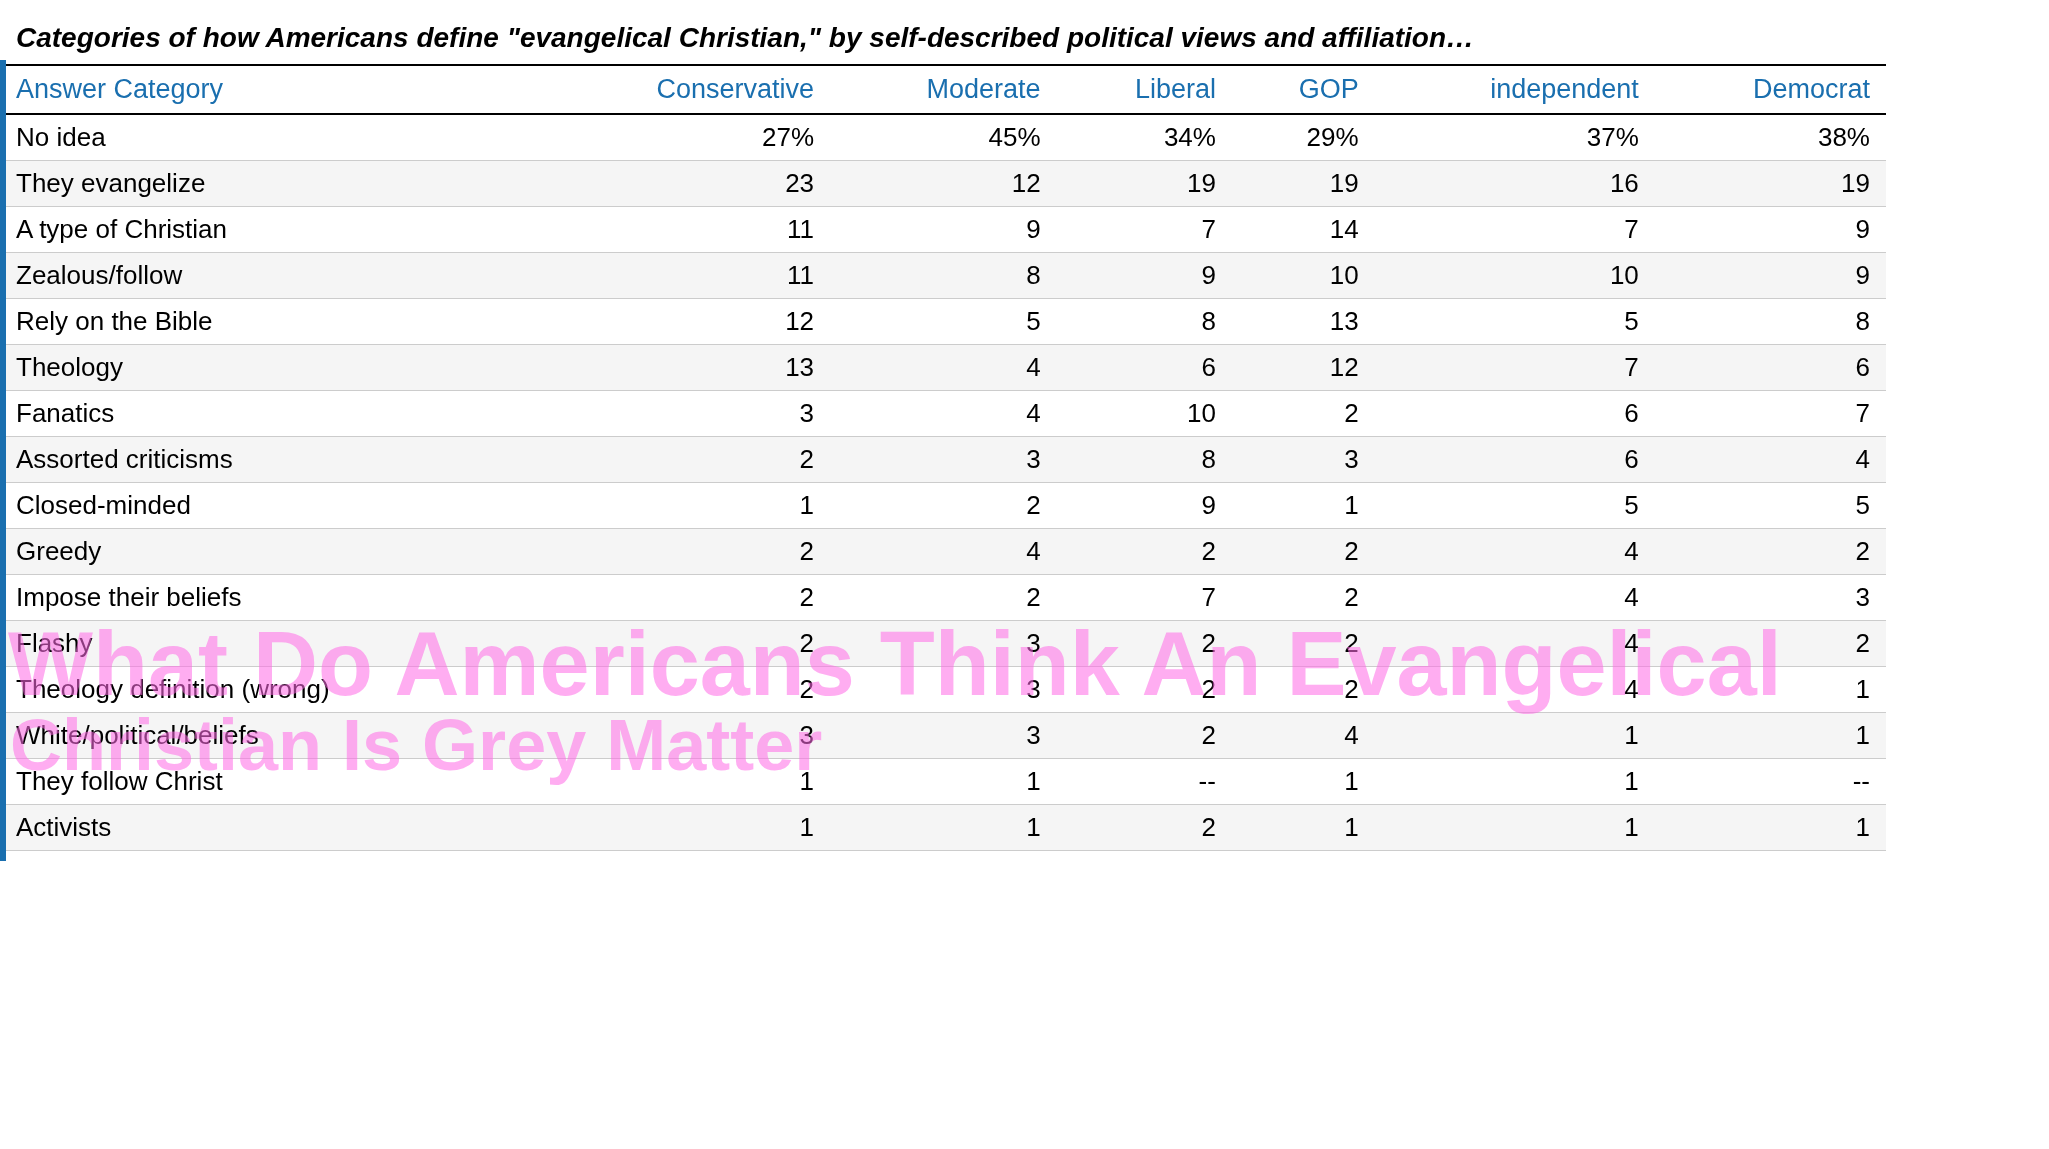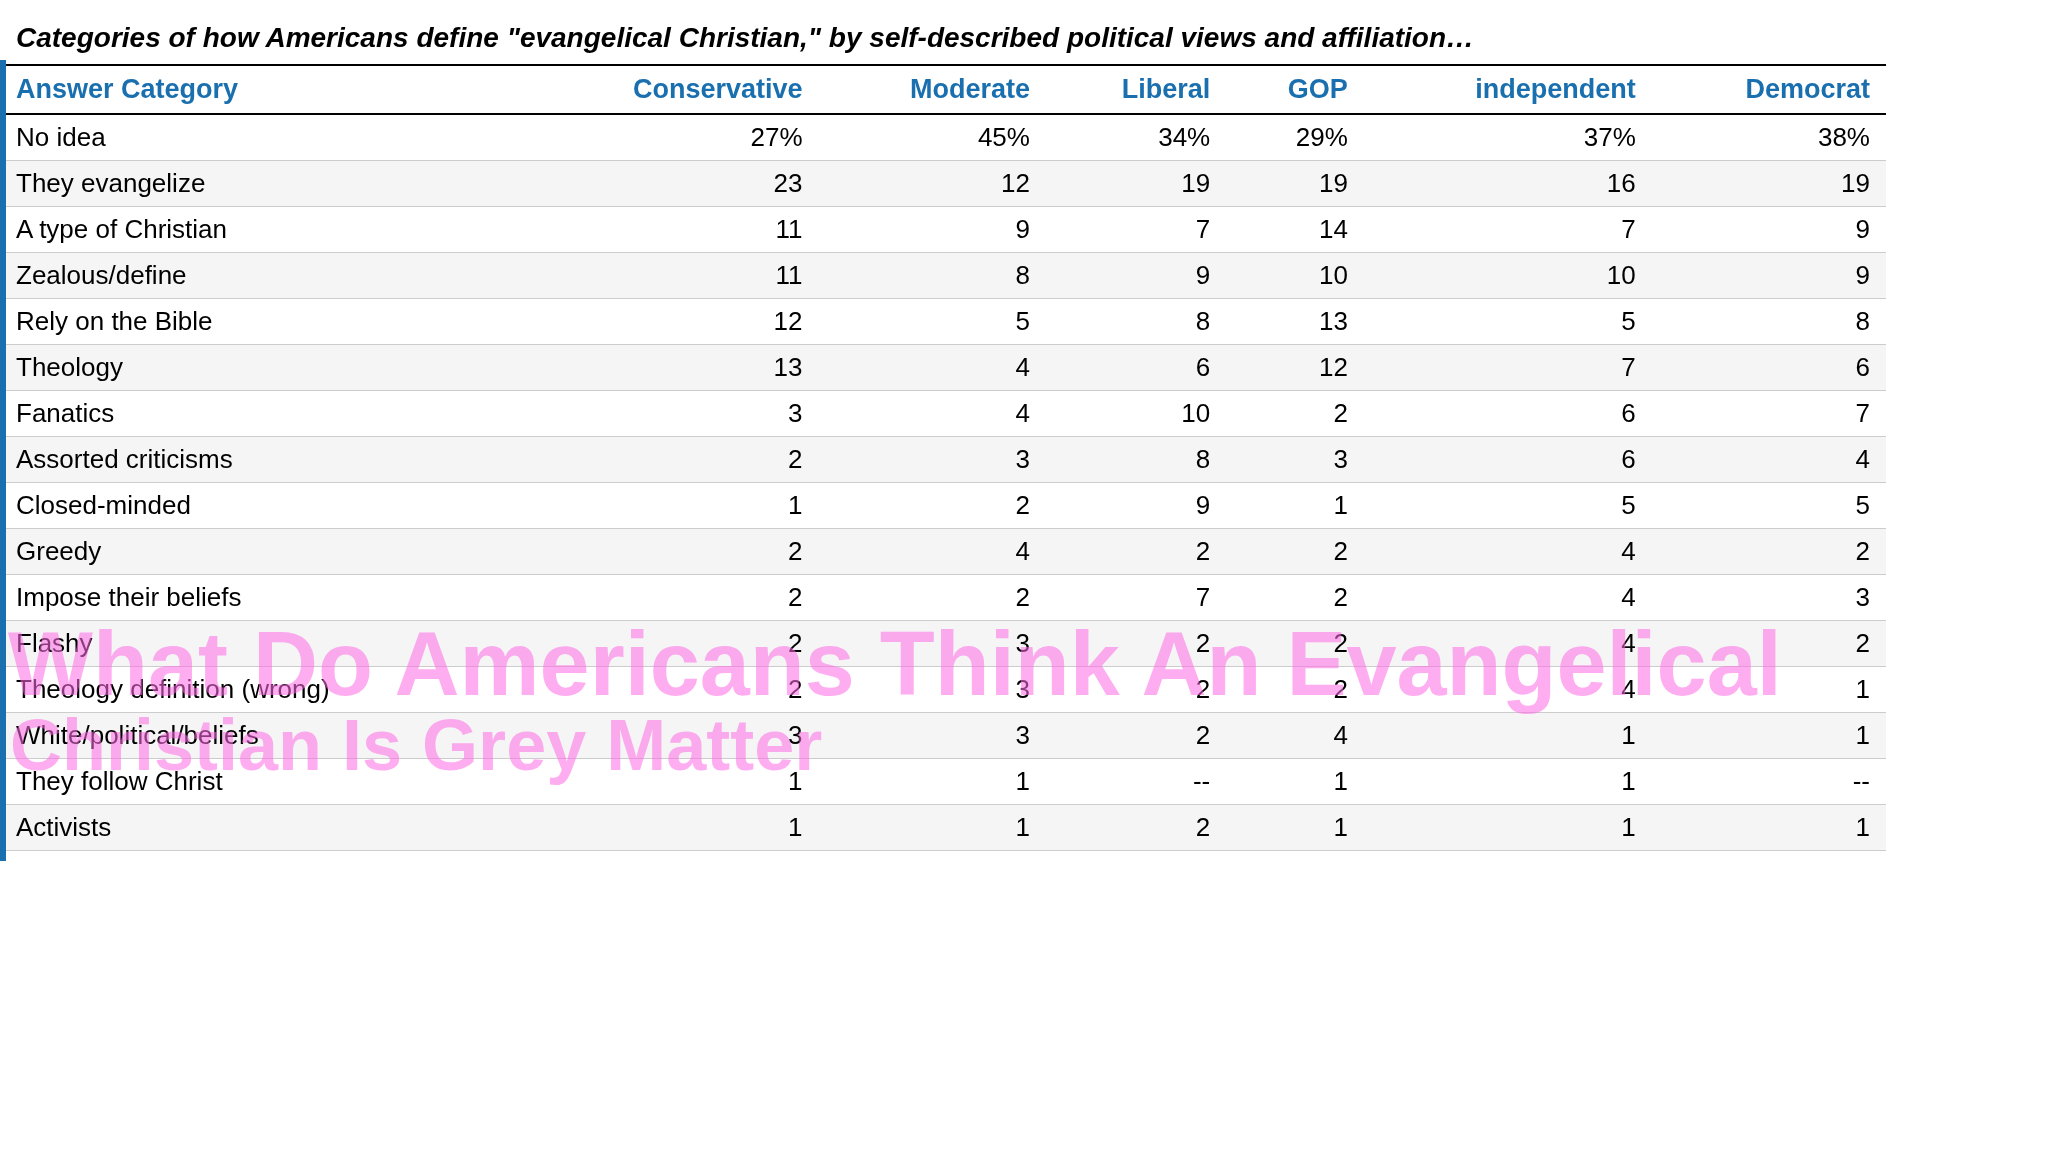--- a/index.html
+++ b/index.html
@@ -36,21 +36,21 @@
       border-collapse: collapse;
       font-size: 26px;
     }
 
     thead tr th {
       border-top: 2px solid #000;
       border-bottom: 2px solid #000;
       padding: 8px 16px;
       text-align: right;
       color: #1a6faf;
-      font-weight: bold;
+      font-weight: normal;
       font-size: 27px;
     }
 
     thead tr th:first-child {
       text-align: left;
     }
 
     tbody tr td {
       padding: 7px 16px;
       border-bottom: 1px solid #cccccc;
@@ -152,21 +152,21 @@
         <tr>
           <td>A type of Christian</td>
           <td>11</td>
           <td>9</td>
           <td>7</td>
           <td>14</td>
           <td>7</td>
           <td>9</td>
         </tr>
         <tr>
-          <td>Zealous/define</td>
+          <td>Zealous/follow</td>
           <td>11</td>
           <td>8</td>
           <td>9</td>
           <td>10</td>
           <td>10</td>
           <td>9</td>
         </tr>
         <tr>
           <td>Rely on the Bible</td>
           <td>12</td>

